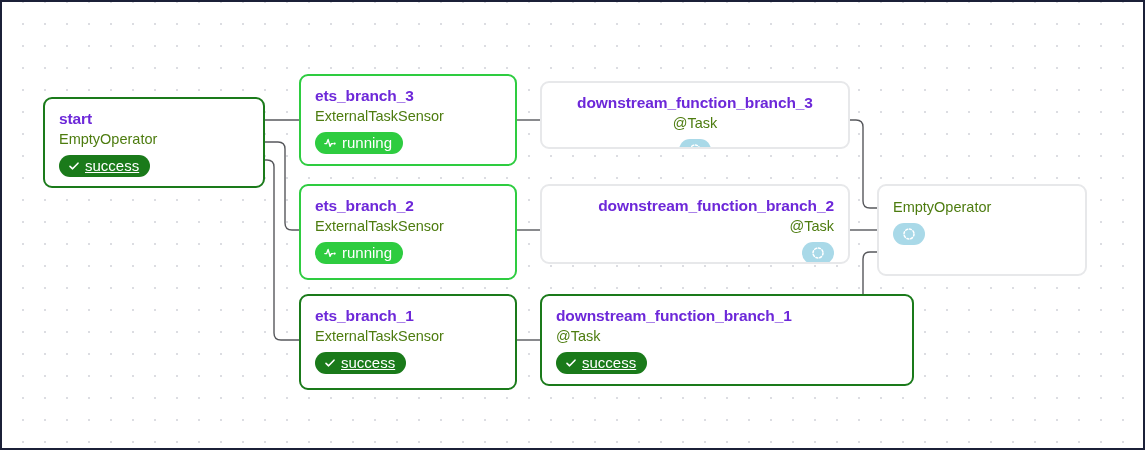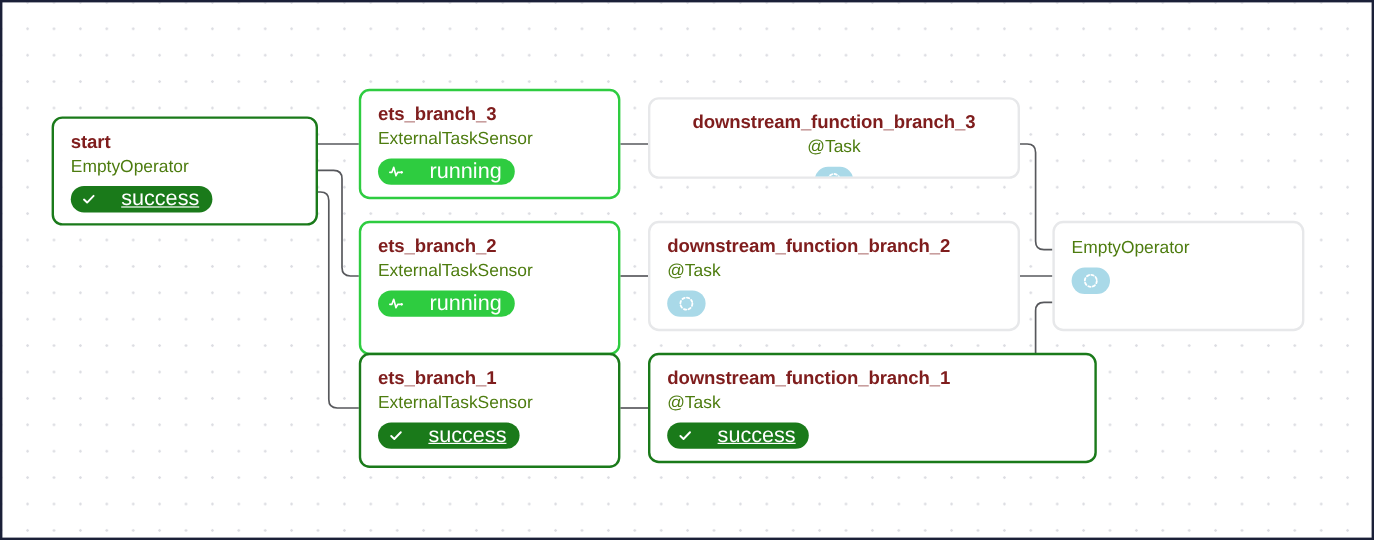--- a/index.html
+++ b/index.html
@@ -32,41 +32,41 @@
     padding: 11px 14px 0 14px;
     overflow: hidden;
   }
   .node.state-success { border: 2px solid #1a7a1a; }
   .node.state-running { border: 2px solid #2ecc40; }
   .node.state-none    { border: 2px solid #e7e8ea; }
 
   .node-title {
     font-size: 15.5px;
     font-weight: bold;
-    color: #7f1d1d;
+    color: #6d28d9;
     letter-spacing: -0.1px;
     line-height: 1.2;
     white-space: nowrap;
   }
   .node-type {
     font-size: 14.5px;
     color: #4d7c0f;
     margin-top: 2px;
     line-height: 1.2;
     white-space: nowrap;
   }
   .badge {
     display: inline-flex;
     align-items: center;
-    gap: 21px;
+    gap: 5px;
     margin-top: 7px;
     border-radius: 999px;
     height: 22px;
     padding: 0 11px 0 9px;
-    font-size: 18px;
+    font-size: 15px;
     color: #ffffff;
     white-space: nowrap;
   }
   .badge.success { background: #1a7a1a; text-decoration: underline; }
   .badge.running { background: #2ecc40; }
   .badge.queued {
     background: #a9d9e8;
     width: 32px;
     padding: 0;
     justify-content: center;
@@ -107,21 +107,21 @@
         <div><span class="badge running">
             <span>
               <svg width="13" height="12" viewBox="0 0 13 12" fill="none">
                 <path d="M0.8 6.6 H2.6 L4.1 2.4 L6.0 9.4 L7.4 6.6 H9.1" stroke="#ffffff" stroke-width="1.35" stroke-linecap="round" stroke-linejoin="round"></path>
                 <circle cx="10.6" cy="6.6" r="1.15" fill="#ffffff"></circle>
               </svg>
             </span>
             <span>running</span>
           </span></div>
       </div>
-      <div class="node state-running" style="left: 297px; top: 182px; width: 218px; height: 112px;">
+      <div class="node state-running" style="left: 297px; top: 182px; width: 218px; height: 96px;">
         <div class="node-title">ets_branch_2</div>
         <div class="node-type">ExternalTaskSensor</div>
         <div><span class="badge running">
             <span>
               <svg width="13" height="12" viewBox="0 0 13 12" fill="none">
                 <path d="M0.8 6.6 H2.6 L4.1 2.4 L6.0 9.4 L7.4 6.6 H9.1" stroke="#ffffff" stroke-width="1.35" stroke-linecap="round" stroke-linejoin="round"></path>
                 <circle cx="10.6" cy="6.6" r="1.15" fill="#ffffff"></circle>
               </svg>
             </span>
             <span>running</span>
@@ -143,21 +143,21 @@
         <div class="node-title">downstream_function_branch_3</div>
         <div class="node-type">@Task</div>
         <div><span class="badge queued">
             <span>
               <svg width="14" height="14" viewBox="0 0 14 14" fill="none">
                 <circle cx="7" cy="7" r="5" stroke="#ffffff" stroke-width="1.5" stroke-dasharray="2 1.9" stroke-linecap="round"></circle>
               </svg>
             </span>
           </span></div>
       </div>
-      <div class="node state-none" style="left: 538px; top: 182px; width: 310px; height: 92px;">
+      <div class="node state-none" style="left: 538px; top: 182px; width: 310px; height: 80px; text-align: right;">
         <div class="node-title">downstream_function_branch_2</div>
         <div class="node-type">@Task</div>
         <div><span class="badge queued">
             <span>
               <svg width="14" height="14" viewBox="0 0 14 14" fill="none">
                 <circle cx="7" cy="7" r="5" stroke="#ffffff" stroke-width="1.5" stroke-dasharray="2 1.9" stroke-linecap="round"></circle>
               </svg>
             </span>
           </span></div>
       </div>

